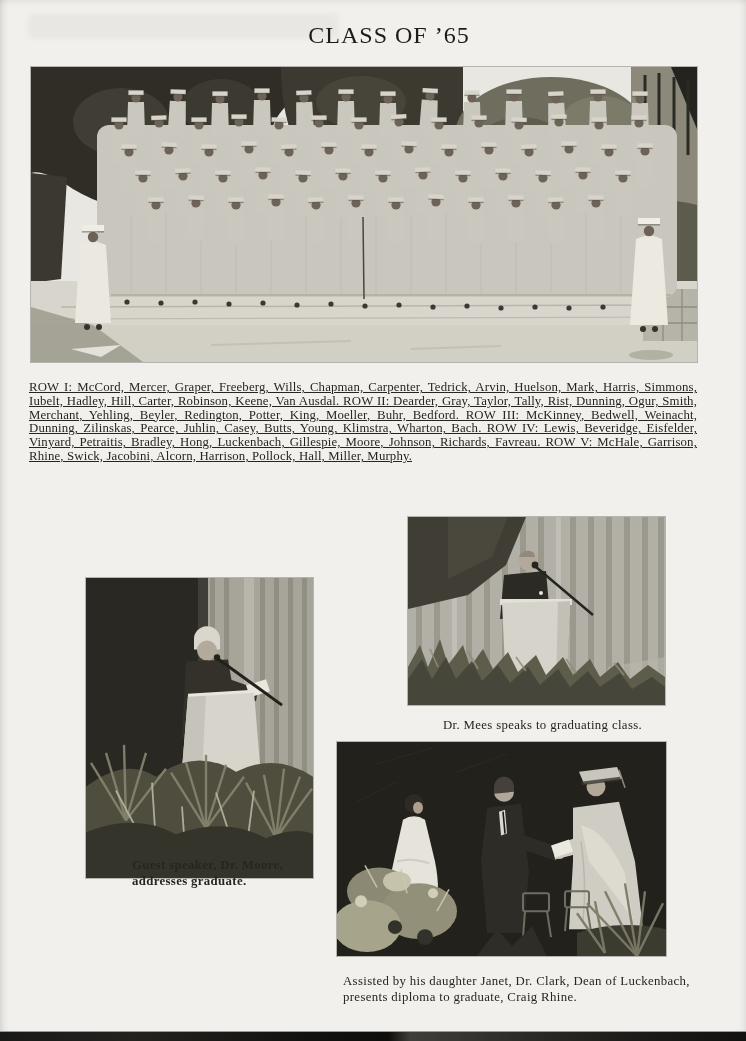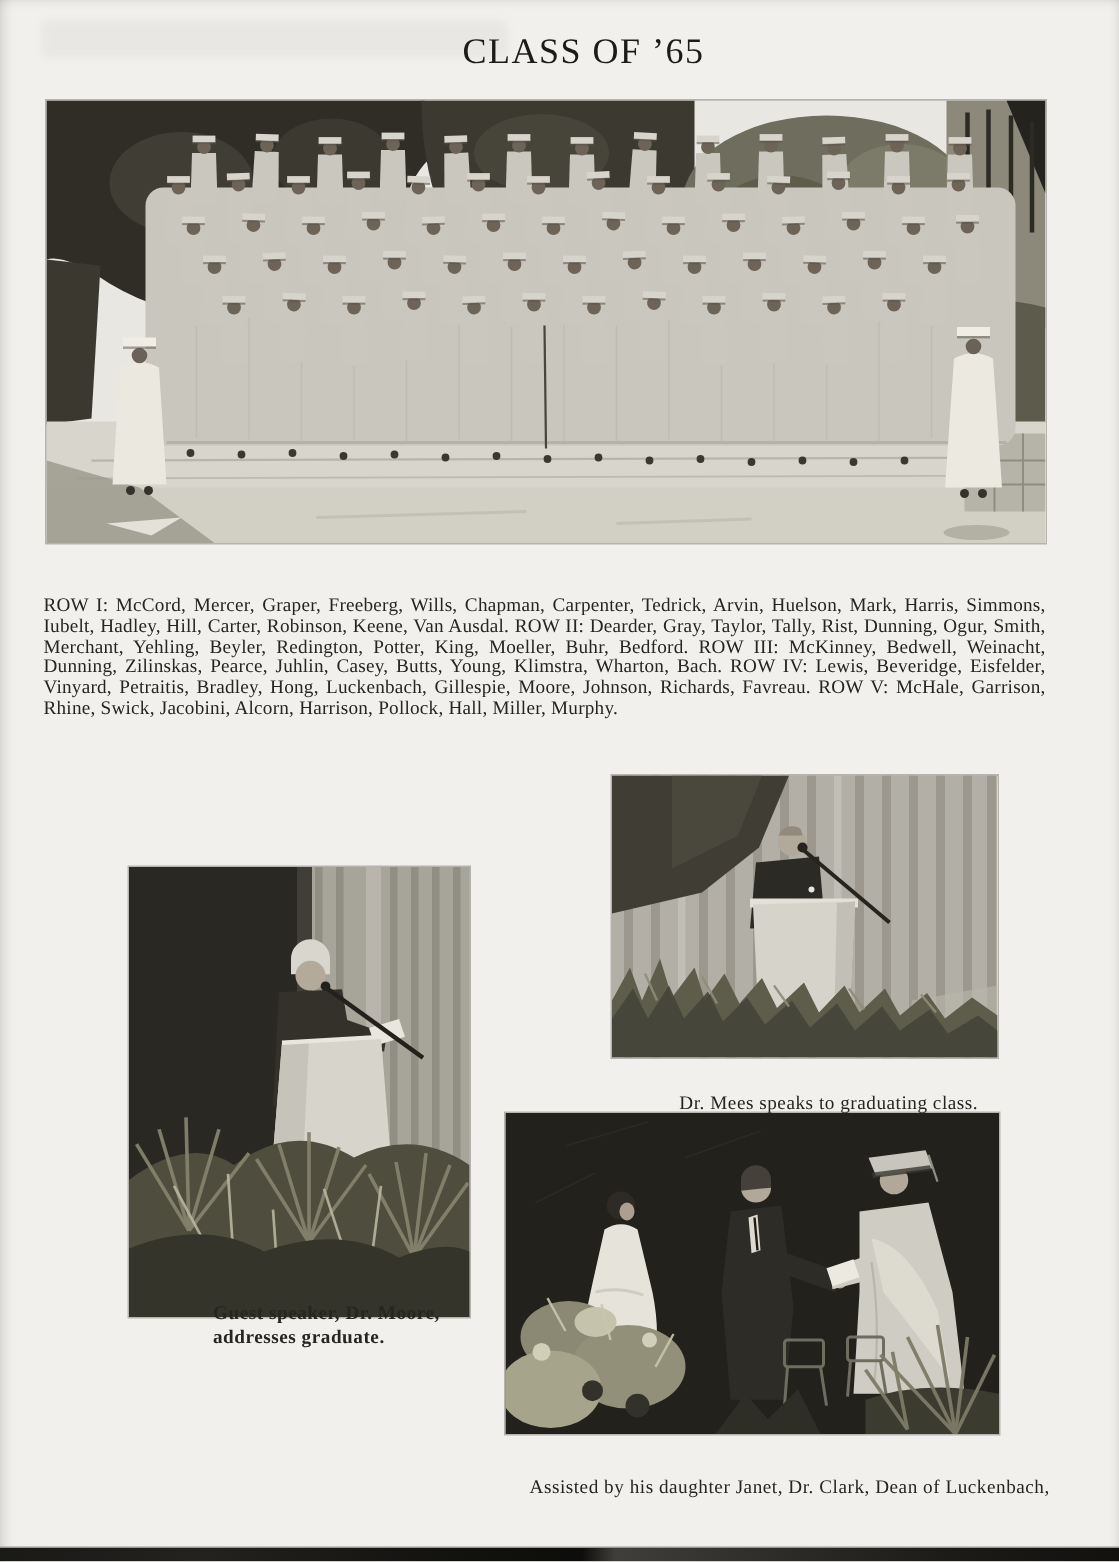--- a/index.html
+++ b/index.html
@@ -17,25 +17,26 @@
     position:absolute;left:0;top:6px;width:100%;margin:16px;
     text-align:center;font-size:24px;font-weight:normal;letter-spacing:1px;color:#1c1b19;
   }
   figure.photo{position:absolute;margin:0;box-shadow:0 0 0 1px rgba(70,68,60,.35), inset 0 0 18px rgba(0,0,0,.12);}
   figure.photo svg{display:block;width:100%;height:100%;}
   .group-photo{left:31px;top:67px;width:666px;height:295px;}
   .moore-photo{left:86px;top:578px;width:227px;height:300px;}
   .mees-photo{left:408px;top:517px;width:257px;height:188px;}
   .diploma-photo{left:337px;top:742px;width:329px;height:214px;}
   .roster{
-    position:absolute;left:29px;top:397px;width:668px;margin:0;
+    position:absolute;left:29px;top:381px;width:668px;margin:0;
     font-size:12.8px;line-height:13.8px;text-align:justify;letter-spacing:.15px;
     color:#262522;
+    text-decoration:underline;
   }
-  .caption{position:absolute;margin:16px;font-size:12.8px;line-height:15.5px;letter-spacing:.35px;color:#262522;}
+  .caption{position:absolute;margin:6px;font-size:12.8px;line-height:15.5px;letter-spacing:.35px;color:#262522;}
   .mees-caption{left:408px;top:712px;width:257px;text-align:center;}
   .moore-caption{left:126px;top:852px;width:260px;font-weight:bold;}
   .diploma-caption{left:337px;top:968px;width:380px;}
   .scan-strip{
     position:absolute;left:0;bottom:0;width:746px;height:9px;
     border-top:1px solid #9a9892;
     background:linear-gradient(90deg,#191918 0%,#23221f 18%,#121210 40%,#0d0d0b 52%,#403e3a 55%,#2a2925 72%,#1b1a18 86%,#111110 100%);
   }
 </style>
 </head>
@@ -414,16 +415,17 @@
             <path d="M300,215 L326,162"></path>
           <path d="M268,212 L240,172"></path>
             <path d="M268,212 L258,160"></path>
         </g>
       </g>
       <path d="M140,215 L160,188 L175,205 L195,185 L210,215 Z" fill="#2f2e26"></path>
     </svg>
   </figure>
   <p class="caption diploma-caption">
     <span>Assisted by his daughter Janet, Dr. Clark, Dean of Luckenbach,</span><br>
+    <span>presents diploma to graduate, Craig Rhine.</span>
   </p>
 
   <div class="scan-strip"></div>
 </div>
 
 </body></html>

